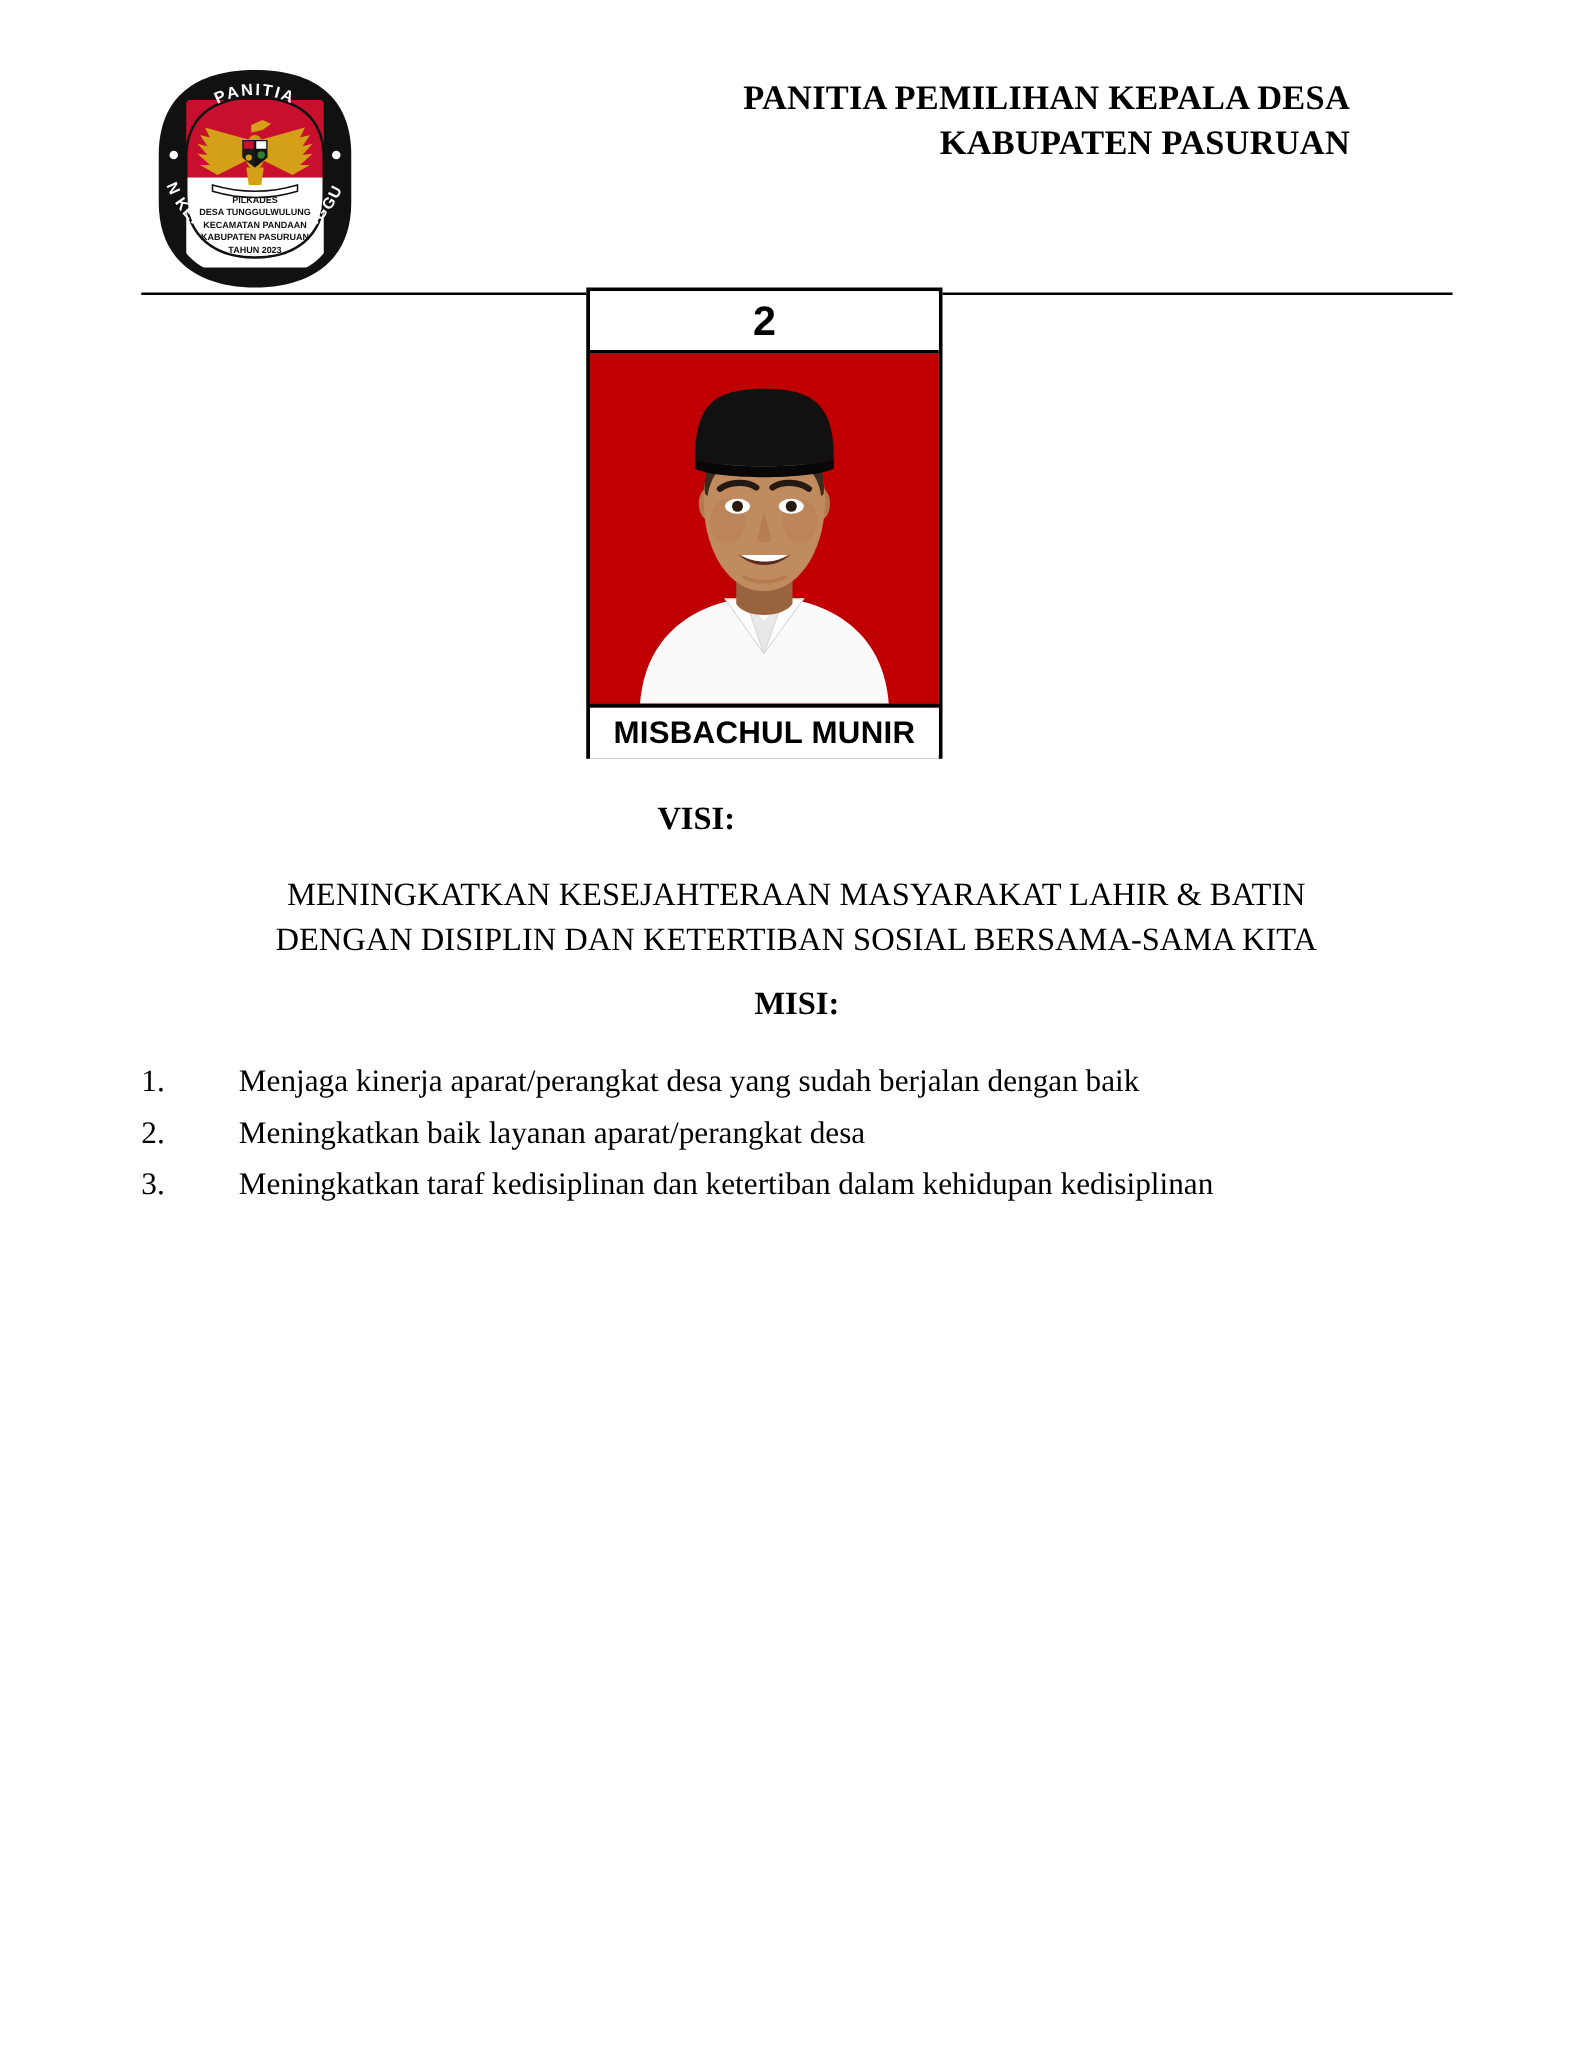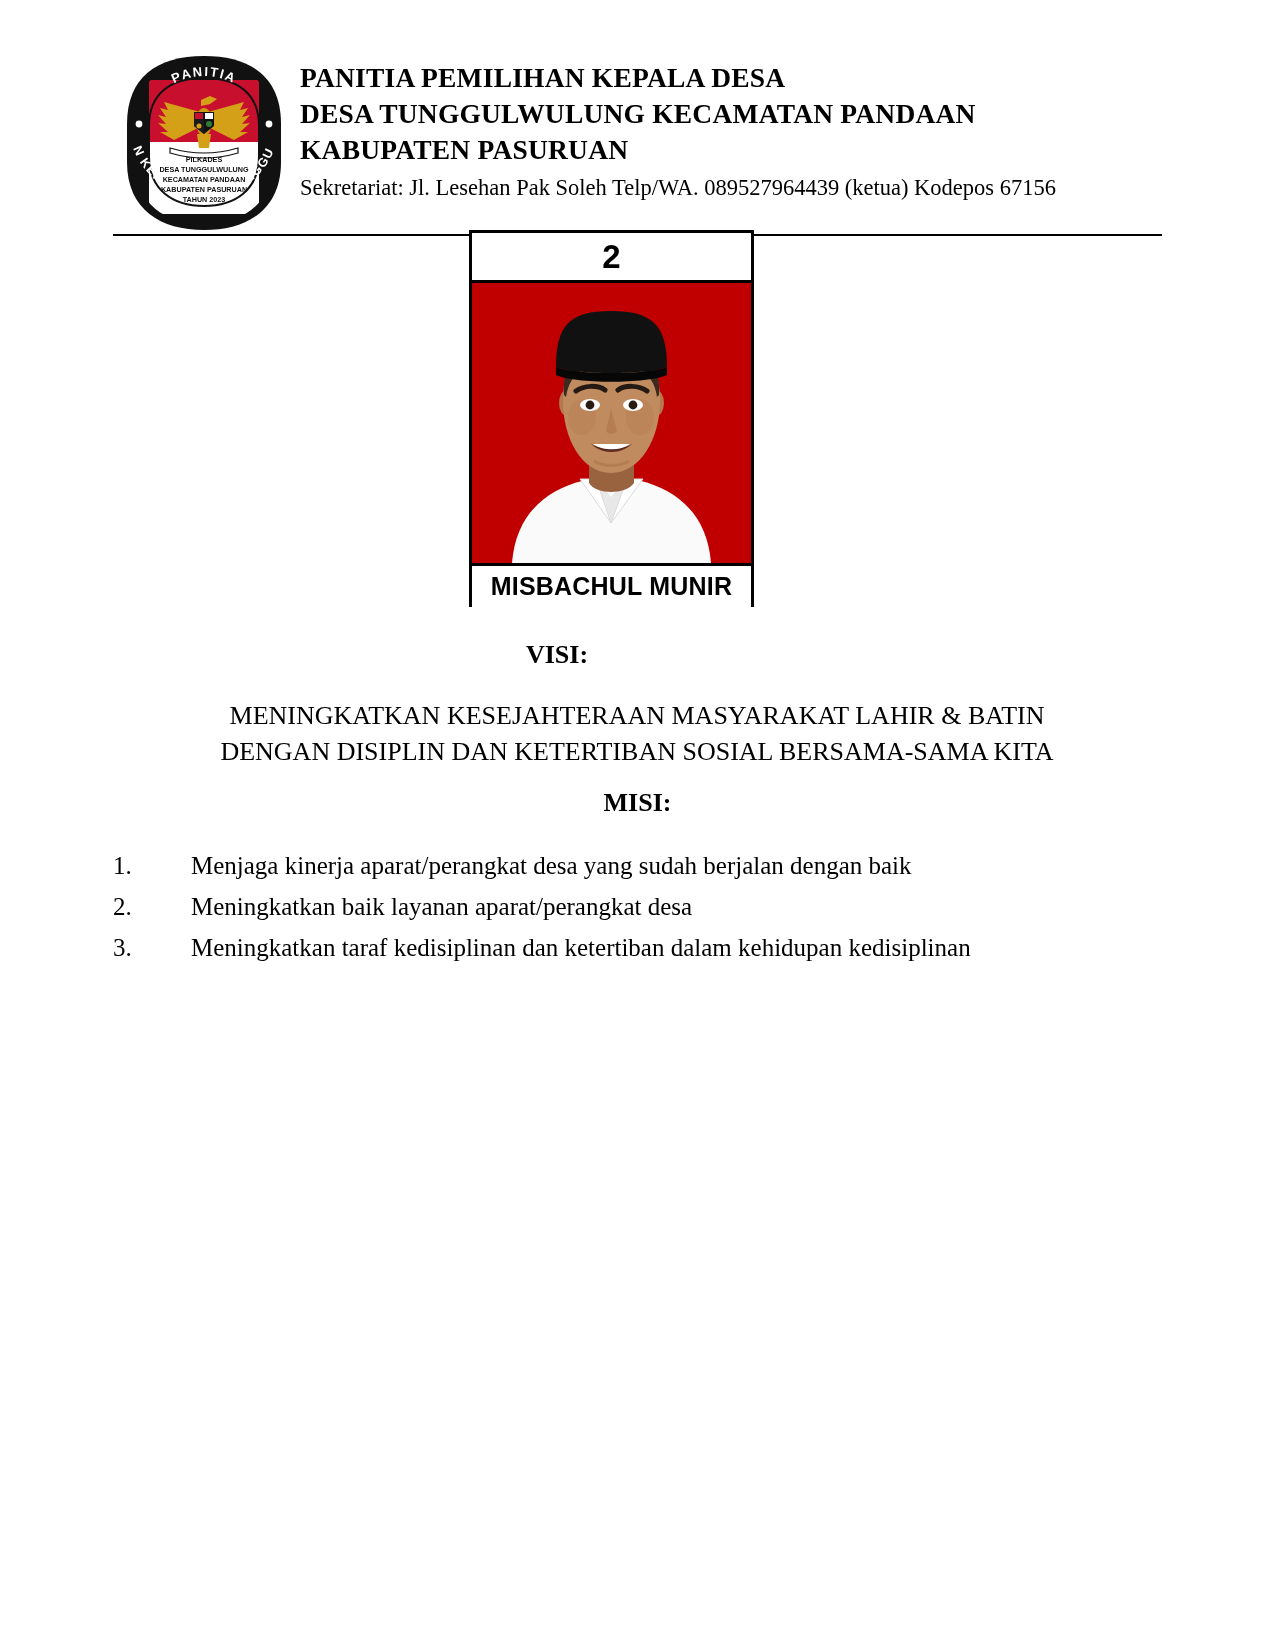--- a/index.html
+++ b/index.html
@@ -38,21 +38,21 @@
     top: 52px;
     width: 166px;
     height: 180px;
   }
 
   .header-text {
     position: absolute;
     left: 300px;
     top: 60px;
     width: 780px;
-    text-align: left;
+    text-align: right;
   }
 
   .header-line {
     font-family: "Liberation Serif", serif;
     font-weight: bold;
     font-size: 27.5px;
     line-height: 36px;
     letter-spacing: 0.2px;
     white-space: nowrap;
   }
@@ -254,23 +254,21 @@
           <text x="83" y="120" font-size="7.2">DESA TUNGGULWULUNG</text>
           <text x="83" y="130" font-size="7.2">KECAMATAN PANDAAN</text>
           <text x="83" y="140" font-size="7.2">KABUPATEN PASURUAN</text>
           <text x="83" y="150" font-size="7.2">TAHUN 2023</text>
         </g>
       </svg>
     </div>
 
     <div class="header-text">
       <div class="header-line">PANITIA PEMILIHAN KEPALA DESA</div>
-      <div class="header-line">DESA TUNGGULWULUNG KECAMATAN PANDAAN</div>
       <div class="header-line">KABUPATEN PASURUAN</div>
-      <div class="header-sub">Sekretariat: Jl. Lesehan Pak Soleh  Telp/WA. 089527964439 (ketua) Kodepos 67156</div>
     </div>
 
     <div class="header-rule"></div>
   </div>
 
   <div class="candidate-card">
 
     <div class="candidate-number">
       <span>2</span>
     </div>

